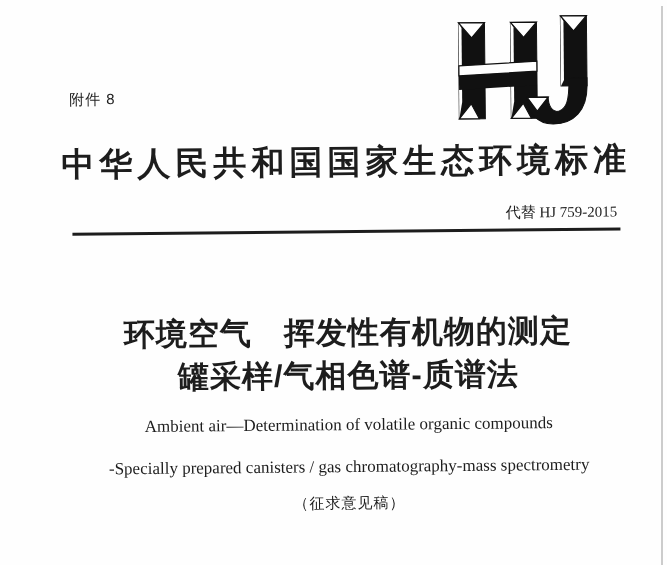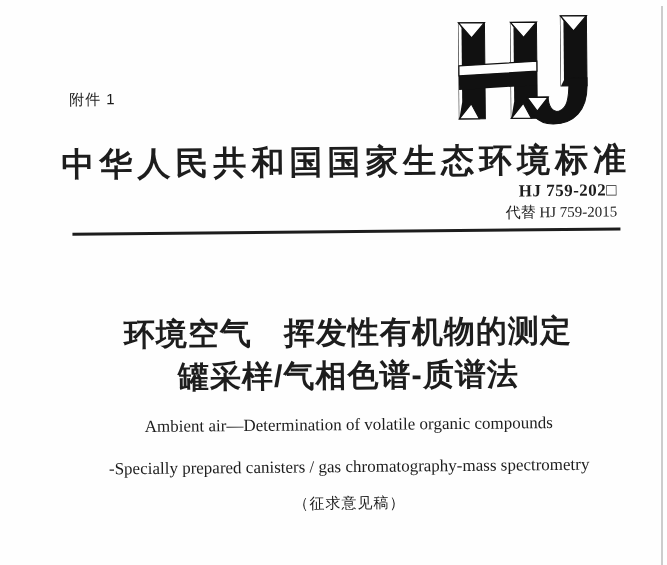--- a/index.html
+++ b/index.html
@@ -97,21 +97,21 @@
     width: 2px; height: 559px;
     background: #cccccc;
   }
 </style>
 </head>
 <body>
 
 <div class="page">
   <div class="tilt">
 
-    <div class="attachment">附件 1</div>
+    <div class="attachment">附件 8</div>
 
     <svg class="logo" viewBox="0 0 140 120" role="img" aria-label="HJ">
 
       <rect x="10" y="14" width="26" height="96" fill="#111" stroke="#111" stroke-width="1"></rect>
       <polygon points="10,14 13,19 13,93 10,110" fill="#fff"></polygon>
       <polygon points="10,14 36,14 23,29" fill="#fff" stroke="#111" stroke-width="1.2"></polygon>
       <polygon points="10,110 22,95 30,110" fill="#fff" stroke="#111" stroke-width="1.2"></polygon>
 
       <rect x="62" y="14" width="26" height="96" fill="#111" stroke="#111" stroke-width="1"></rect>
       <polygon points="62,14 65,19 65,93 62,110" fill="#fff"></polygon>
@@ -124,21 +124,20 @@
       <rect x="112" y="8" width="26" height="70" fill="#111" stroke="#111" stroke-width="1"></rect>
       <polygon points="112,8 115,13 115,72 112,78" fill="#fff"></polygon>
       <polygon points="112,8 138,8 125,23" fill="#fff" stroke="#111" stroke-width="1.2"></polygon>
 
       <path d="M 138 70 L 138 78 C 138 103 124 116 104 116 C 88 116 78 104 78 89 L 99 89 C 99 99 104 105 110 103 C 117 100 120 94 120 70 Z" fill="#111" stroke="#111" stroke-width="1"></path>
       <polygon points="78,89 99,89 88,103" fill="#fff" stroke="#111" stroke-width="1.2"></polygon>
     </svg>
 
     <div class="heading">中华人民共和国国家生态环境标准</div>
 
-    <div class="std-num">HJ 759-202□</div>
 
     <div class="std-replaces">代替 HJ 759-2015</div>
 
     <div class="rule"></div>
 
     <div class="title-zh l1">环境空气　挥发性有机物的测定</div>
 
     <div class="title-zh l2">罐采样/气相色谱-质谱法</div>
 
     <div class="title-en l1">Ambient air—Determination of volatile organic compounds</div>

